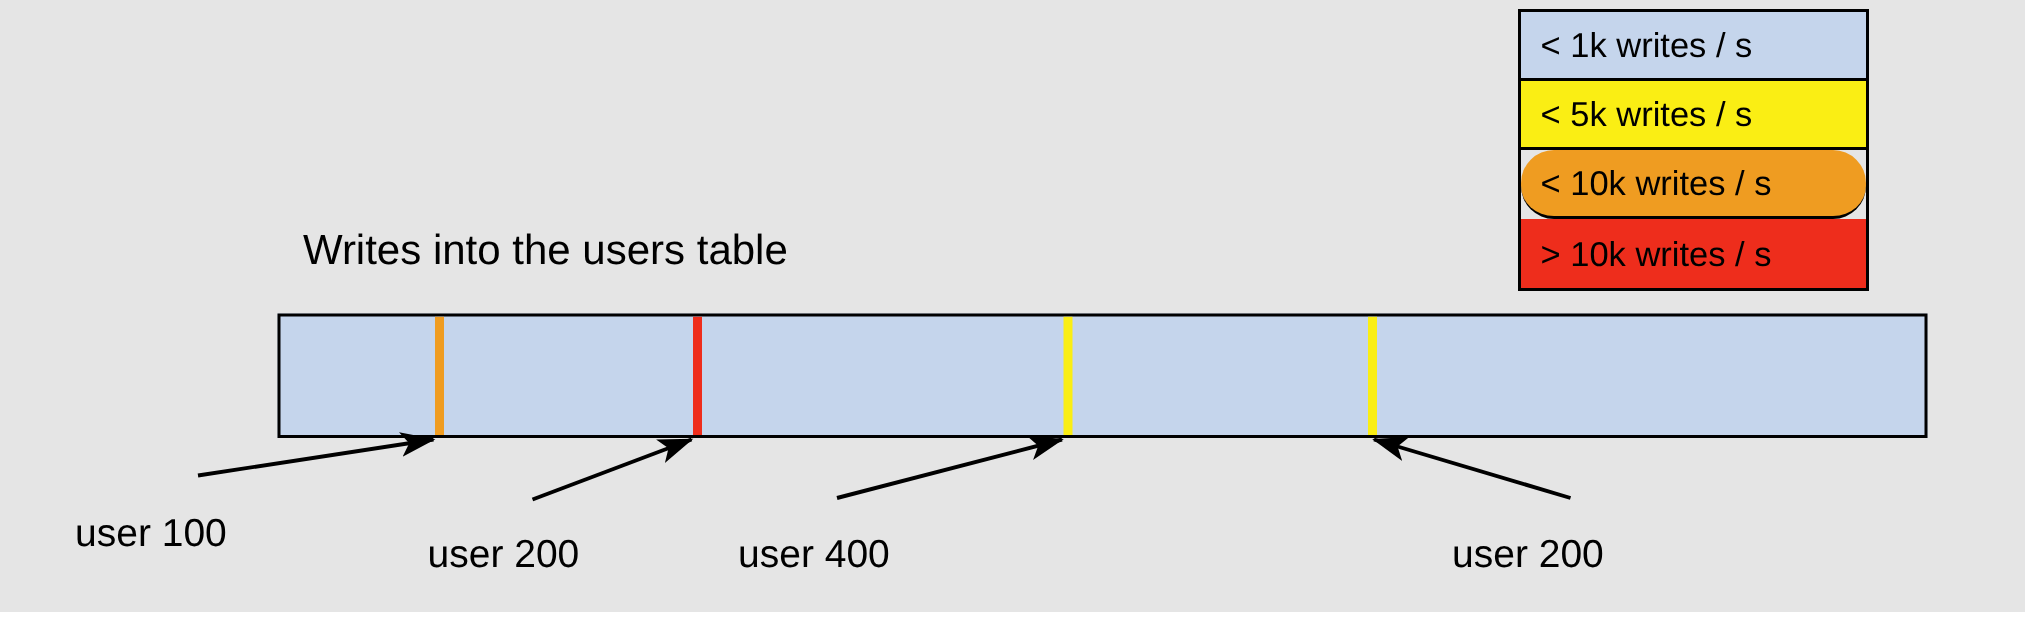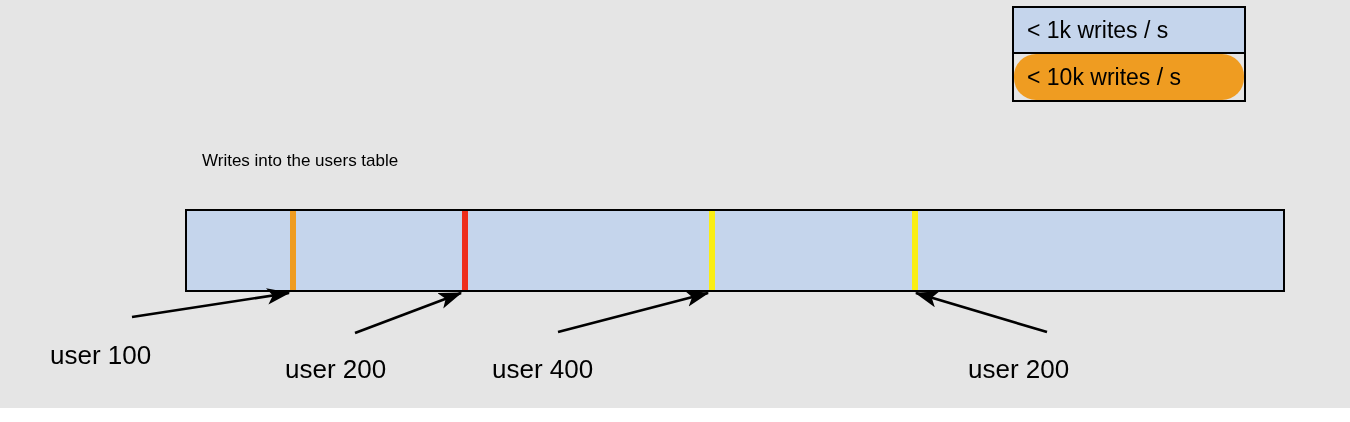--- a/index.html
+++ b/index.html
@@ -37,21 +37,21 @@
     line-height: 1;
     white-space: nowrap;
   }
   .legend-row:last-child { border-bottom: none; }
 
   
   #title {
     position: absolute;
     left: 202px;
     top: 151px;
-    font-size: 17px;
+    font-size: 28px;
     color: #000000;
     white-space: nowrap;
   }
 
   
   #bar {
     position: absolute;
     left: 185px;
     top: 209px;
     width: 1100px;
@@ -87,22 +87,28 @@
 </style>
 </head>
 <body>
 
 <div id="canvas">
 
   <div id="legend">
     <div class="legend-row" style="background: rgb(197, 213, 236);">
       <span>&lt; 1k writes / s</span>
     </div>
+    <div class="legend-row" style="background: rgb(250, 238, 20);">
+      <span>&lt; 5k writes / s</span>
+    </div>
     <div class="legend-row" style="background: rgb(239, 156, 33); border-radius: 22px;">
       <span>&lt; 10k writes / s</span>
+    </div>
+    <div class="legend-row" style="background: rgb(238, 45, 28);">
+      <span>&gt; 10k writes / s</span>
     </div>
   </div>
 
   <div id="title">Writes into the users table</div>
 
   <div id="bar" style="background: rgb(197, 213, 236); border-color: rgb(0, 0, 0); left: 185px; width: 1100px;">
     <div class="marker" style="background: rgb(239, 156, 33); left: 103px;"></div>
     <div class="marker" style="background: rgb(238, 45, 28); left: 275px;"></div>
     <div class="marker" style="background: rgb(250, 238, 20); left: 522px;"></div>
     <div class="marker" style="background: rgb(250, 238, 20); left: 725px;"></div>

